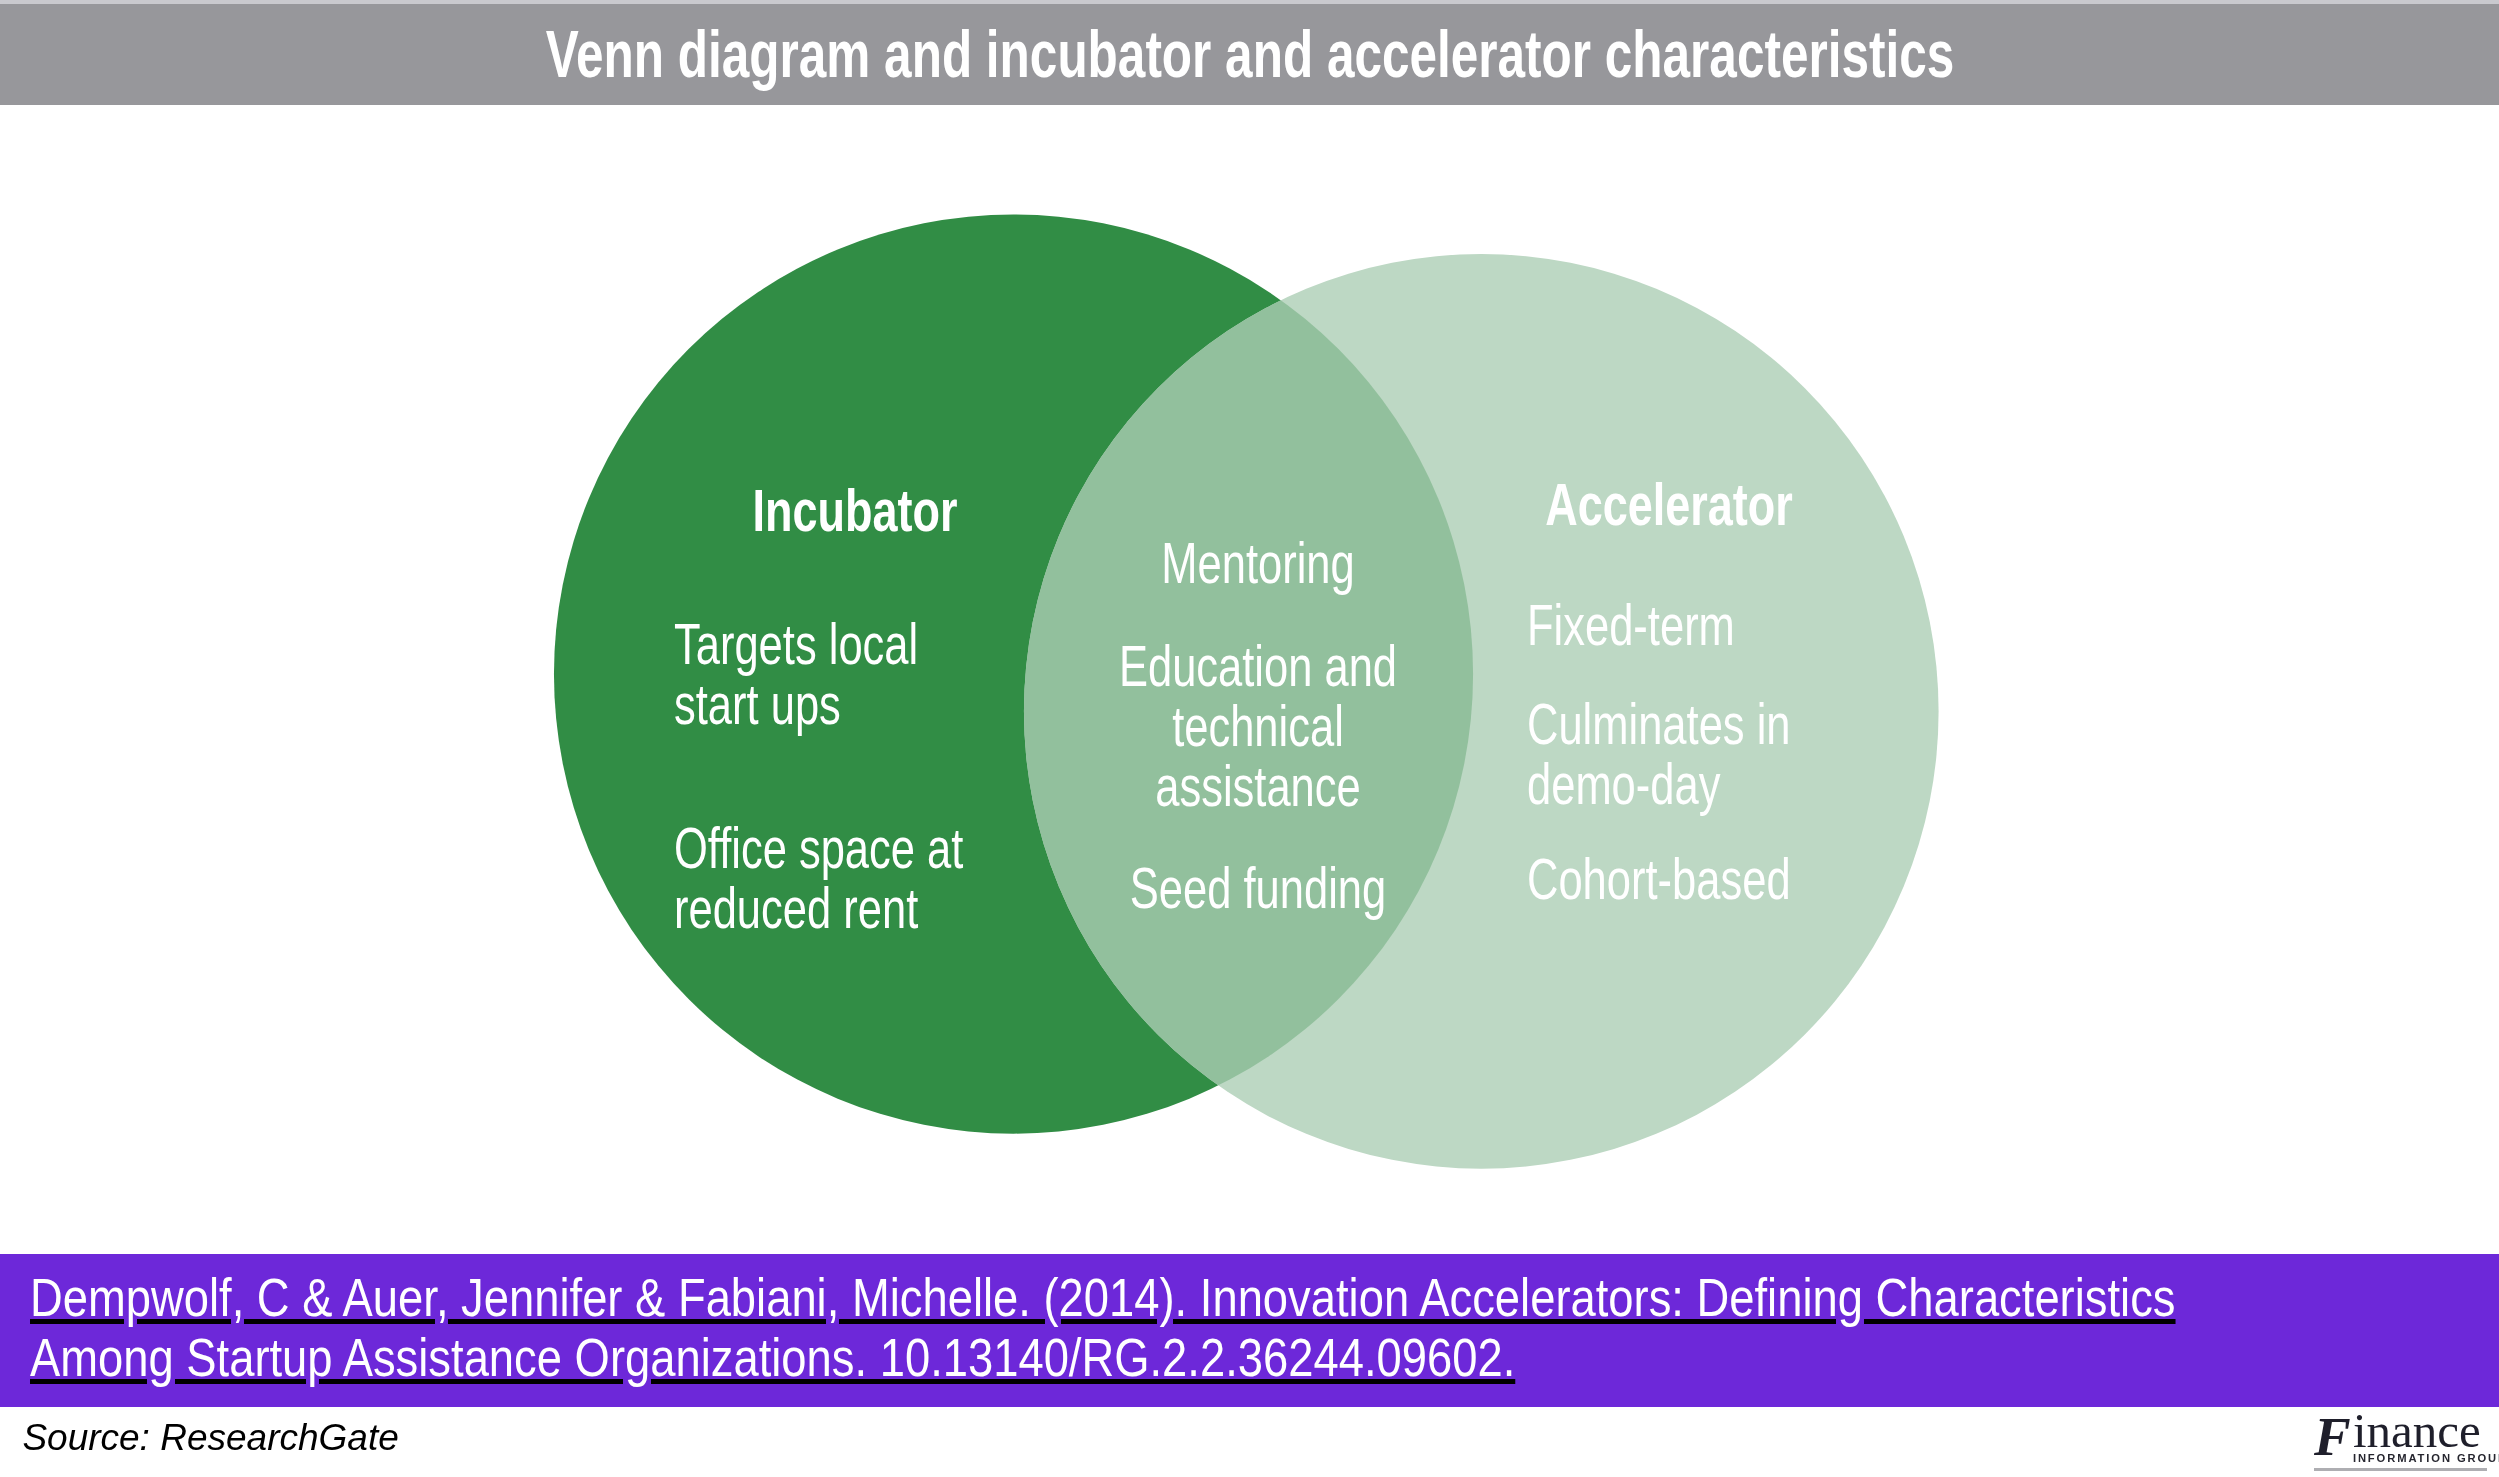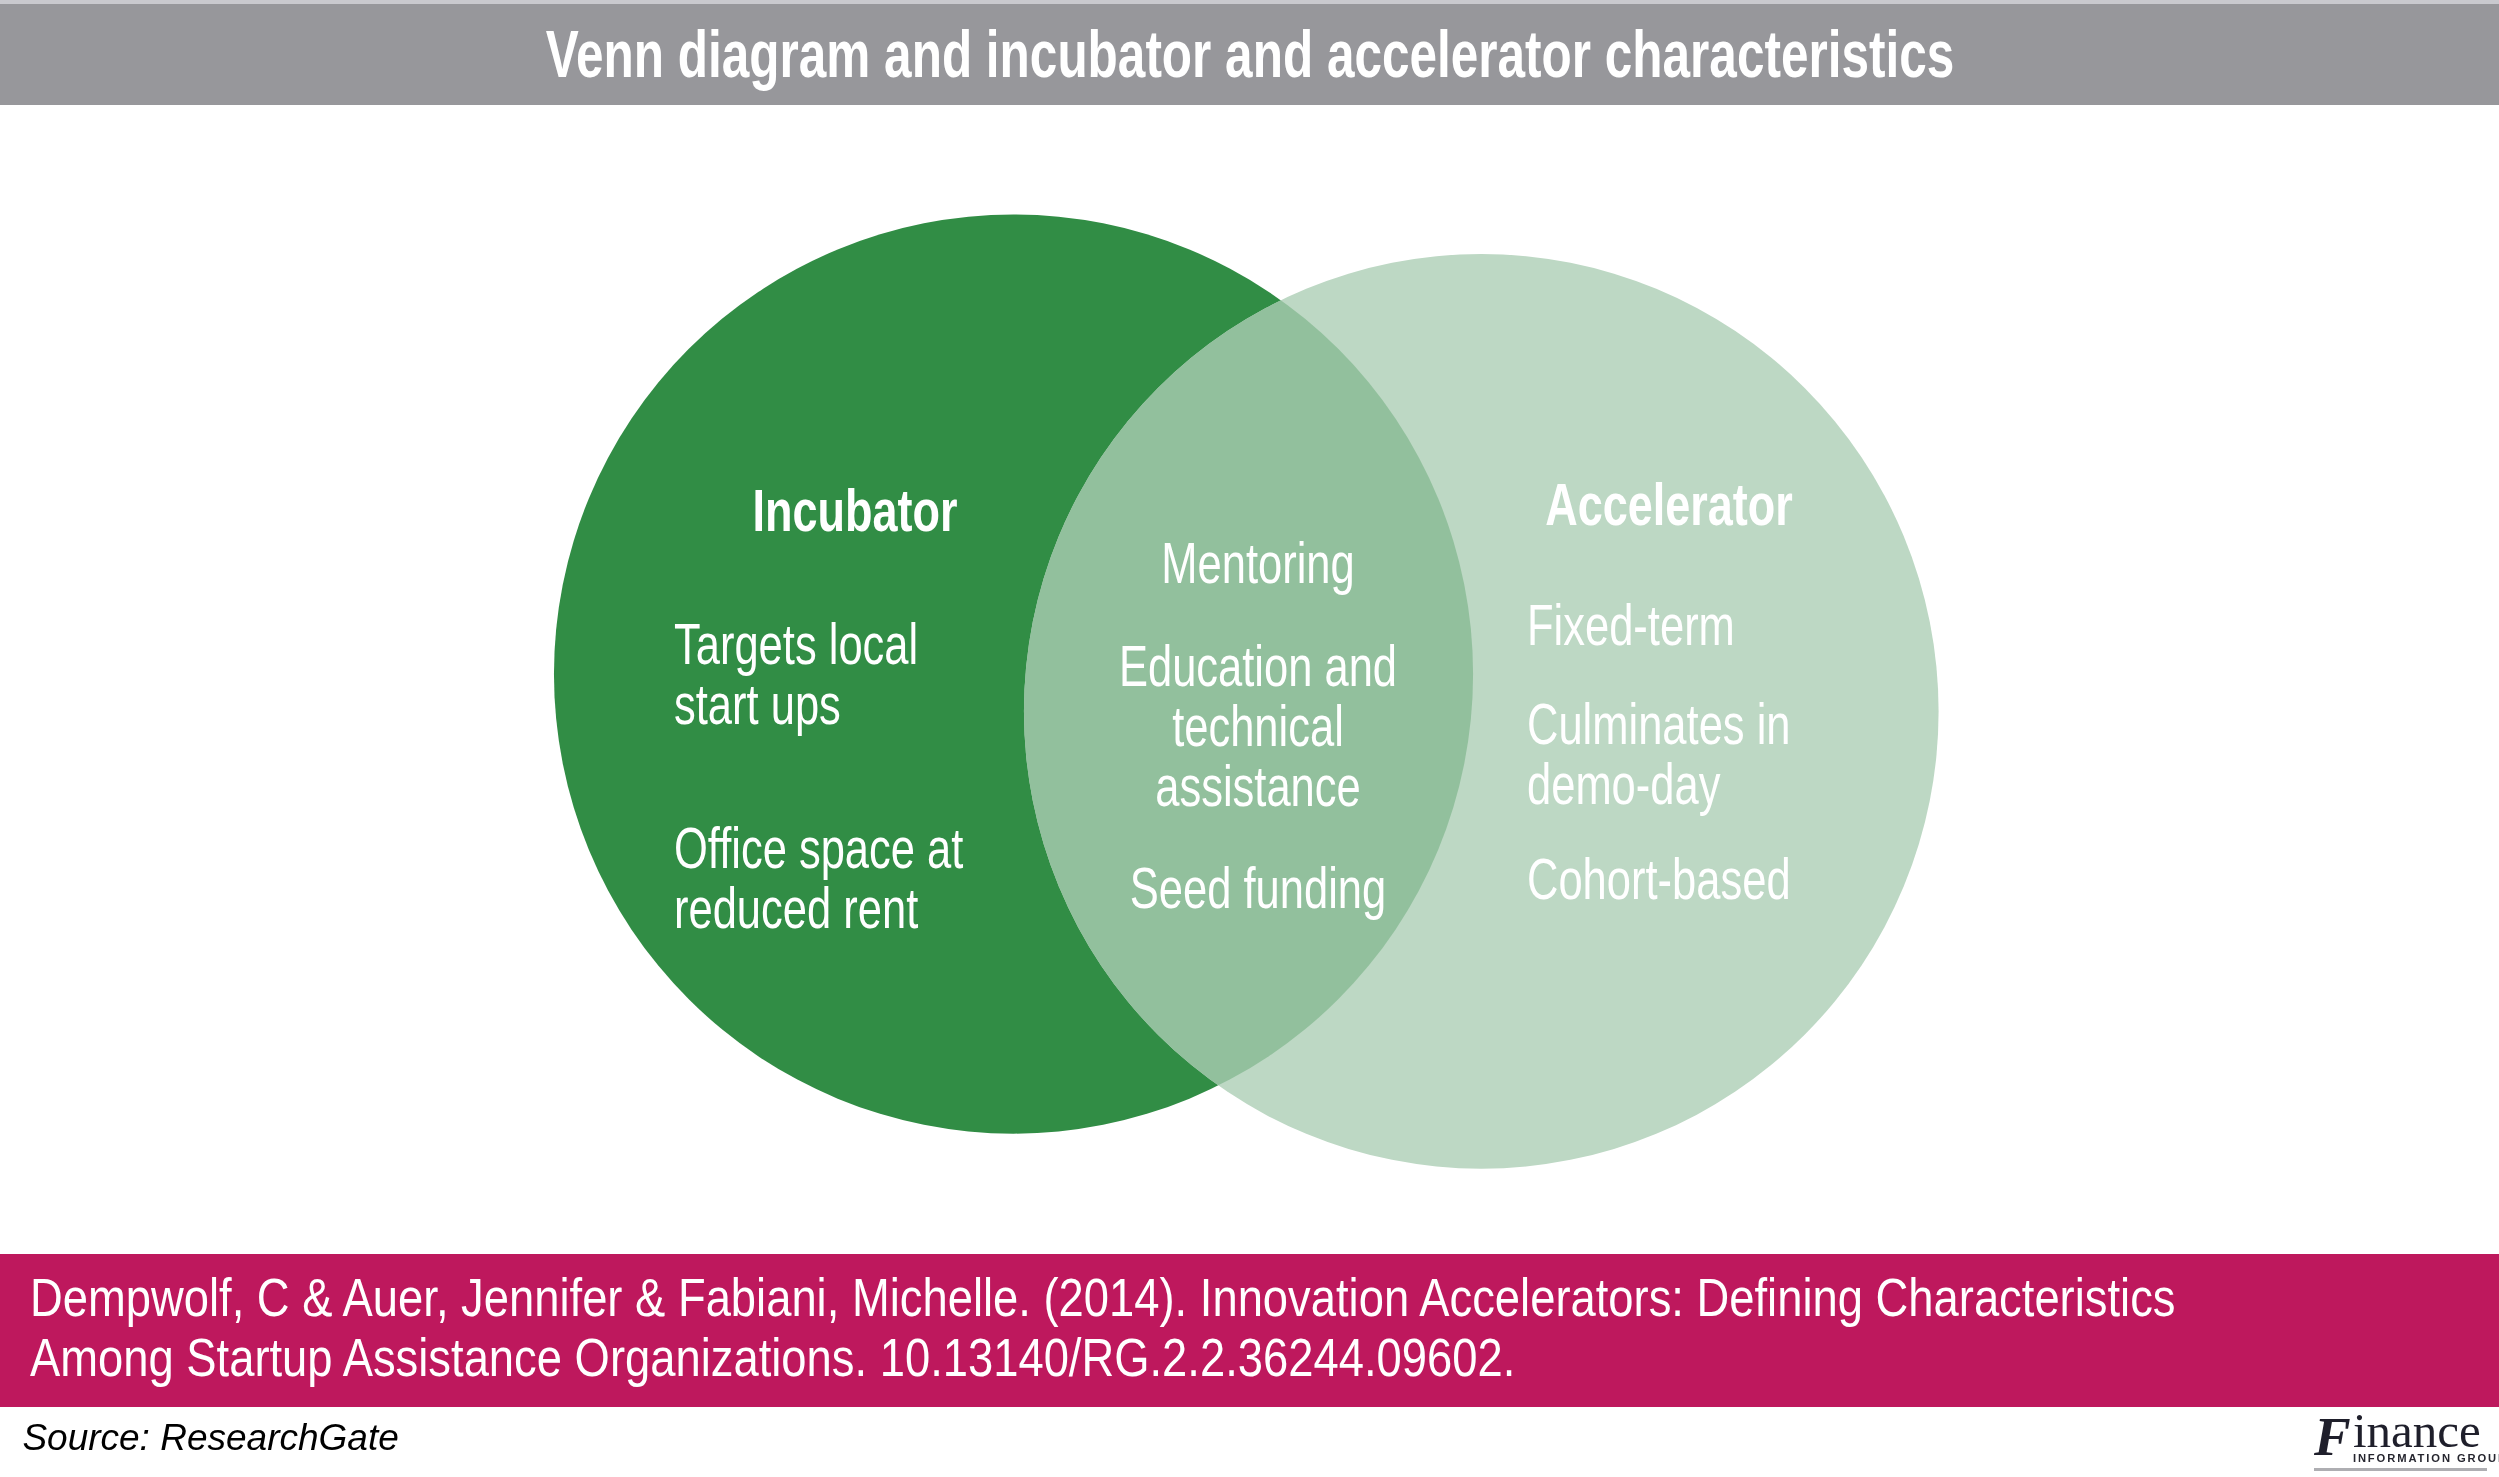--- a/index.html
+++ b/index.html
@@ -56,22 +56,23 @@
   .pos-ov-item3      { left: 1258px; top: 858px; }
   
   .pos-acc-heading   { left: 1669px; top: 475px; }
   .pos-acc-item1     { left: 1527px; top: 595px; }
   .pos-acc-item2     { left: 1527px; top: 694px; }
   .pos-acc-item3     { left: 1527px; top: 849px; }
 
   
   .citation-bar {
     position: absolute; left: 0; top: 1254px; width: 100%; height: 153px;
-    background: #be185d; box-sizing: border-box;
+    background: #6d28d9; box-sizing: border-box;
     padding: 13.4px 30px 0 30px;
+    text-decoration: underline;
   }
   .citation-line {
     color: #ffffff; font-size: 54px; line-height: 60px;
     white-space: nowrap;
     transform: scaleX(0.84); transform-origin: left top;
   }
 
   
   .source-note {
     position: absolute; left: 22.4px; top: 1417px;

